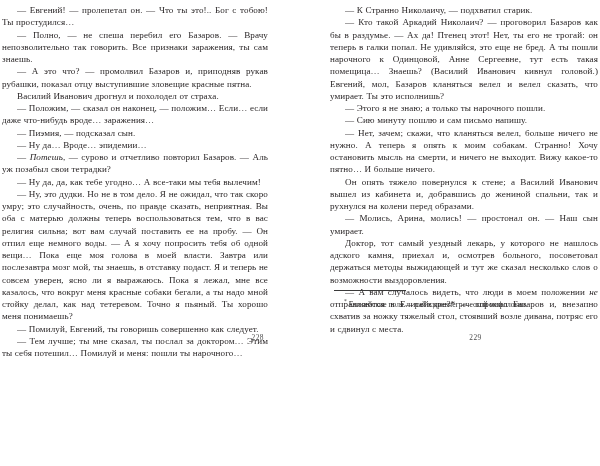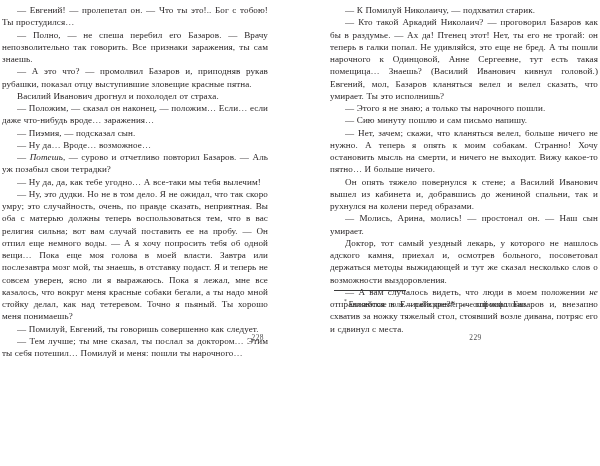--- a/index.html
+++ b/index.html
@@ -99,33 +99,33 @@
 <div class="spread">
 
   <div class="page page-left">
     <div class="text-body">
       <p>— Евгений! — пролепетал он. — Что ты это!.. Бог с тобою! Ты простудился…</p>
       <p>— Полно, — не спеша перебил его Базаров. — Врачу непозволительно так говорить. Все признаки заражения, ты сам знаешь.</p>
       <p>— А это что? — промолвил Базаров и, приподняв рукав рубашки, показал отцу выступившие зловещие красные пятна.</p>
       <p>Василий Иванович дрогнул и похолодел от страха.</p>
       <p>— Положим, — сказал он наконец, — положим… Если… если даже что-нибудь вроде… заражения…</p>
       <p>— Пиэмия, — подсказал сын.</p>
-      <p>— Ну да… Вроде… возможное…</p>
+      <p>— Ну да… Вроде… эпидемии…</p>
       <p>— <em class="ital">Потешь</em>, — сурово и отчетливо повторил Базаров. — Аль уж позабыл свои тетрадки?</p>
       <p>— Ну да, да, как тебе угодно… А все-таки мы тебя вылечим!</p>
       <p>— Ну, это дудки. Но не в том дело. Я не ожидал, что так скоро умру; это случайность, очень, по правде сказать, неприятная. Вы оба с матерью должны теперь воспользоваться тем, что в вас религия сильна; вот вам случай поставить ее на пробу. — Он отпил еще немного воды. — А я хочу попросить тебя об одной вещи… Пока еще моя голова в моей власти. Завтра или послезавтра мозг мой, ты знаешь, в отставку подаст. Я и теперь не совсем уверен, ясно ли я выражаюсь. Пока я лежал, мне все казалось, что вокруг меня красные собаки бегали, а ты надо мной стойку делал, как над тетеревом. Точно я пьяный. Ты хорошо меня понимаешь?</p>
       <p>— Помилуй, Евгений, ты говоришь совершенно как следует.</p>
       <p>— Тем лучше; ты мне сказал, ты послал за доктором… Этим ты себя потешил… Помилуй и меня: пошли ты нарочного…</p>
     </div>
     <div class="folio folio-left">228</div>
   </div>
 
   <div class="page page-right">
     <div class="text-body">
-      <p>— К Помилуй Николаичу, — подхватил старик.</p>
+      <p>— К Странно Николаичу, — подхватил старик.</p>
       <p>— Кто такой Аркадий Николаич? — проговорил Базаров как бы в раздумье. — Ах да! Птенец этот! Нет, ты его не трогай: он теперь в галки попал. Не удивляйся, это еще не бред. А ты пошли нарочного к Одинцовой, Анне Сергеевне, тут есть такая помещица… Знаешь? (Василий Иванович кивнул головой.) Евгений, мол, Базаров кланяться велел и велел сказать, что умирает. Ты это исполнишь?</p>
       <p>— Этого я не знаю; а только ты нарочного пошли.</p>
       <p>— Сию минуту пошлю и сам письмо напишу.</p>
       <p>— Нет, зачем; скажи, что кланяться велел, больше ничего не нужно. А теперь я опять к моим собакам. Странно! Хочу остановить мысль на смерти, и ничего не выходит. Вижу какое-то пятно… И больше ничего.</p>
       <p>Он опять тяжело повернулся к стене; а Василий Иванович вышел из кабинета и, добравшись до жениной спальни, так и рухнулся на колени перед образами.</p>
       <p>— Молись, Арина, молись! — простонал он. — Наш сын умирает.</p>
       <p>Доктор, тот самый уездный лекарь, у которого не нашлось адского камня, приехал и, осмотрев больного, посоветовал держаться методы выжидающей и тут же сказал несколько слов о возможности выздоровления.</p>
       <p>— А вам случалось видеть, что люди в моем положении <em class="ital">не</em> отправляются в Елисейские?* — спросил Базаров и, внезапно схватив за ножку тяжелый стол, стоявший возле дивана, потряс его и сдвинул с места.</p>
     </div>
 

